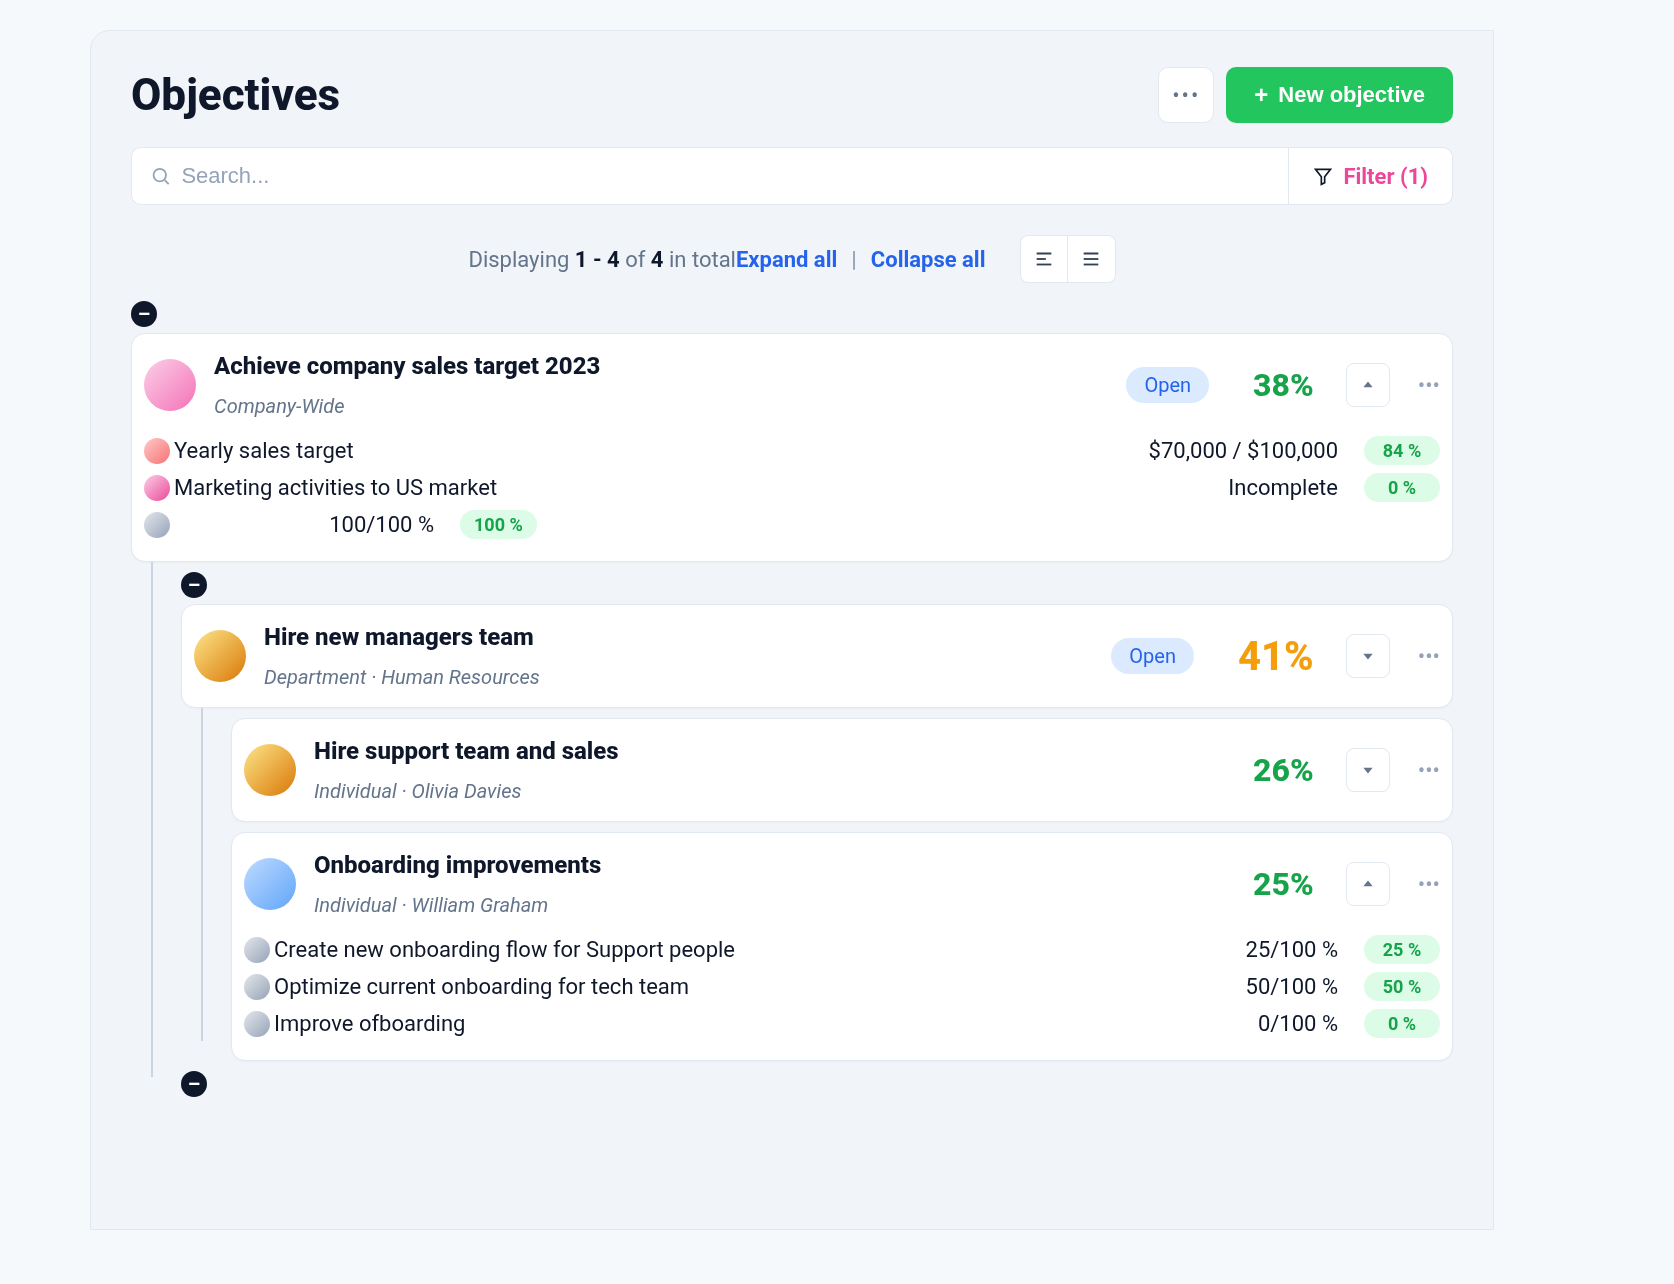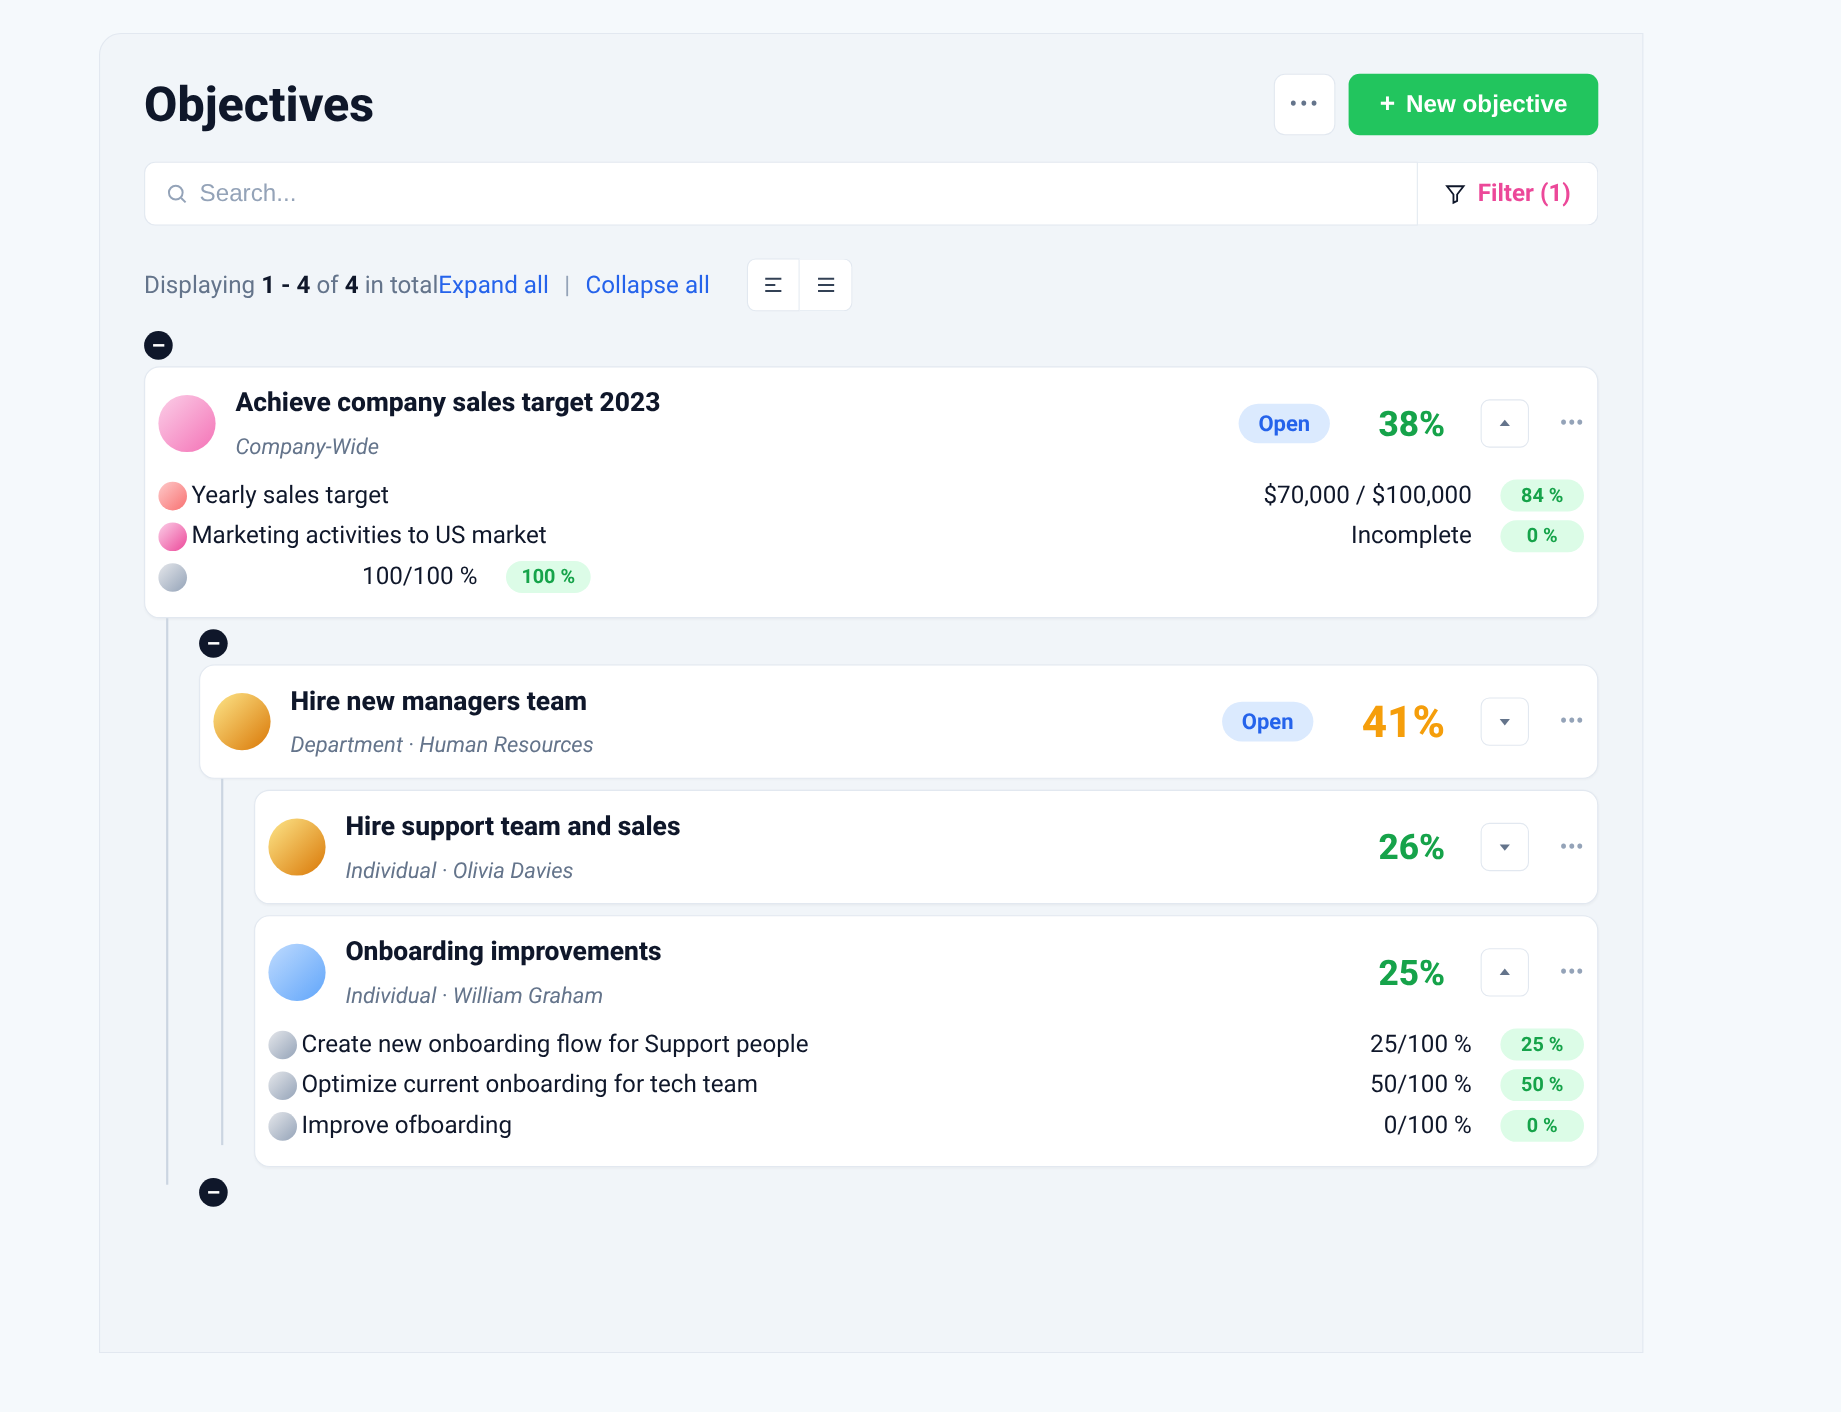--- a/index.html
+++ b/index.html
@@ -54,26 +54,26 @@
   .search input { border: none; outline: none; font-size: 22px; width: 100%; color: #334155; }
   .search input::placeholder { color: #94a3b8; }
   .filter-btn {
     background: #fff; border: 1px solid #e2e8f0; border-left: none;
     border-radius: 0 10px 10px 0; height: 58px; padding: 0 24px;
     display: flex; align-items: center; gap: 10px; cursor: pointer;
     font-size: 22px; font-weight: 700; color: #ec4899;
   }
 
   .meta-row {
-    display: flex; align-items: center; justify-content: flex-start;
+    display: flex; align-items: center; justify-content: center;
     padding: 0 40px 18px 40px;
   }
   .displaying { font-size: 22px; color: #64748b; }
   .displaying b { color: #0f172a; }
-  .meta-right { display: flex; align-items: center; gap: 14px; }
+  .meta-right { display: flex; align-items: center; gap: 14px; font-weight: bold; }
   .link { color: #2563eb; font-size: 22px; cursor: pointer; }
   .sep { color: #94a3b8; font-size: 22px; }
   .view-btns { display: flex; margin-left: 20px; }
   .view-btn {
     width: 48px; height: 48px; background: #fff; border: 1px solid #e2e8f0;
     display: flex; align-items: center; justify-content: center; cursor: pointer;
   }
   .view-btn:first-child { border-radius: 8px 0 0 8px; }
   .view-btn:last-child { border-radius: 0 8px 8px 0; border-left: none; }
 
@@ -93,21 +93,21 @@
     width: 52px; height: 52px; border-radius: 50%;
     background: linear-gradient(135deg,#fbcfe8,#f472b6);
     flex-shrink: 0;
   }
   .av2 { background: linear-gradient(135deg,#fde68a,#d97706); }
   .av3 { background: linear-gradient(135deg,#bfdbfe,#60a5fa); }
   .head-text { flex: 1; }
   .obj-title { font-size: 24px; font-weight: 800; color: #0f172a; }
   .obj-sub { font-size: 20px; color: #64748b; margin-top: 14px; font-style: italic; }
   .badge-open {
-    background: #dbeafe; color: #2563eb; font-weight: 700;
+    background: #dbeafe; color: #2563eb; font-weight: 400;
     padding: 6px 18px; border-radius: 999px; font-size: 20px;
   }
   .pct-green { font-size: 32px; font-weight: 800; color: #16a34a; margin-left: 26px; }
   .pct-yellow { font-size: 40px; font-weight: 800; color: #f59e0b; margin-left: 26px; }
   .chev-btn {
     width: 44px; height: 44px; background: #fff; border: 1px solid #e2e8f0;
     border-radius: 8px; display: flex; align-items: center; justify-content: center;
     cursor: pointer; margin-left: 14px; color:#64748b;
   }
   .more-dots { color: #94a3b8; font-size: 22px; cursor: pointer; margin-left: 10px; }

